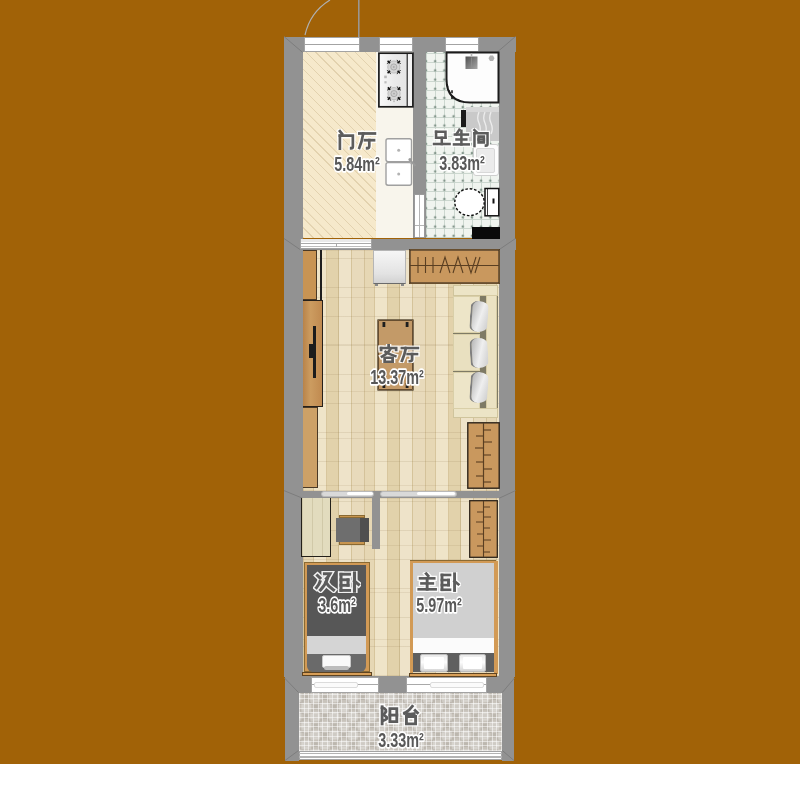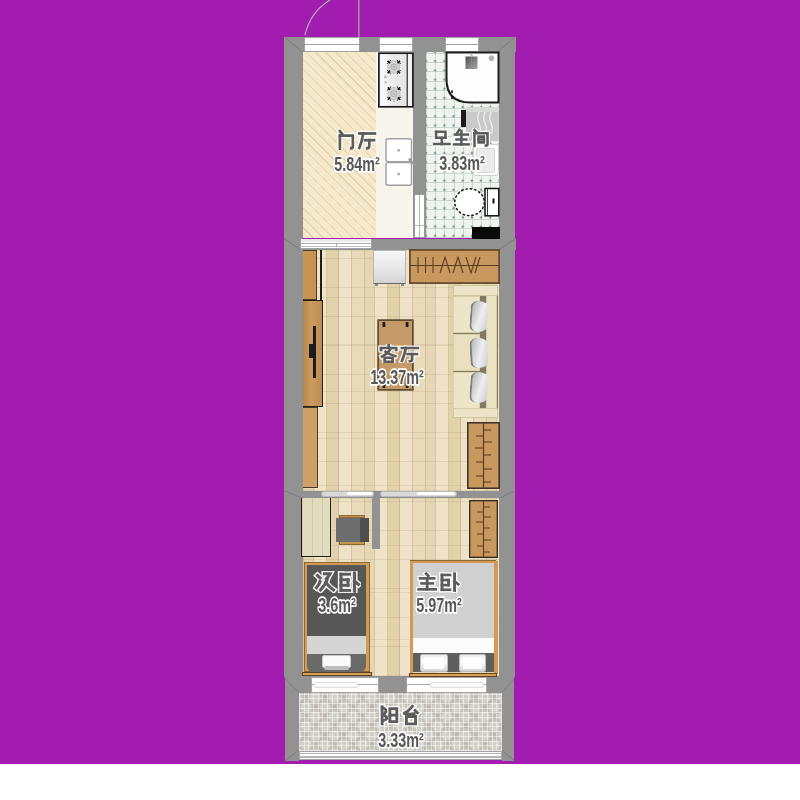--- a/index.html
+++ b/index.html
@@ -1,16 +1,16 @@
 <!DOCTYPE html>
 <html><head>
 <meta charset="utf-8">
 <style>
 html,body{margin:0;padding:0;background:#fff;}
-#plan{position:relative;width:800px;height:764px;background:#a21caf;overflow:hidden;
+#plan{position:relative;width:800px;height:764px;background:#a16207;overflow:hidden;
   font-family:"Liberation Sans",sans-serif;}
 .abs{position:absolute;}
 .wall{position:absolute;background:#929292;}
 .win{position:absolute;background:#fff;border:1px solid #a3a3a3;box-sizing:border-box;}
 .hallfloor{background-color:#f6e9cb;background-image:repeating-linear-gradient(45deg,rgba(150,118,60,0.20) 0 0.8px,rgba(0,0,0,0) 1px 7px);}
 .woodfloor{background-color:#e9dcbd;background-image:
   repeating-linear-gradient(0deg,rgba(125,98,58,0.13) 0 1px,rgba(0,0,0,0) 1px 29px),
   repeating-linear-gradient(180deg,rgba(125,98,58,0.11) 0 1px,rgba(0,0,0,0) 1px 47px),
   repeating-linear-gradient(90deg,#d4c29a 0 1px,#e6d7b4 1px 10px,#d7c59c 10px 11px,#efe4c8 11px 23px,#d8c69d 23px 24px,#e2d2ab 24px 35px,#cdbb90 35px 36px,#eee3c9 36px 48px,#d5c39a 48px 49px,#e8dabb 49px 61px);}
 .bathfloor{background-color:#f0f4ef;background-image:

